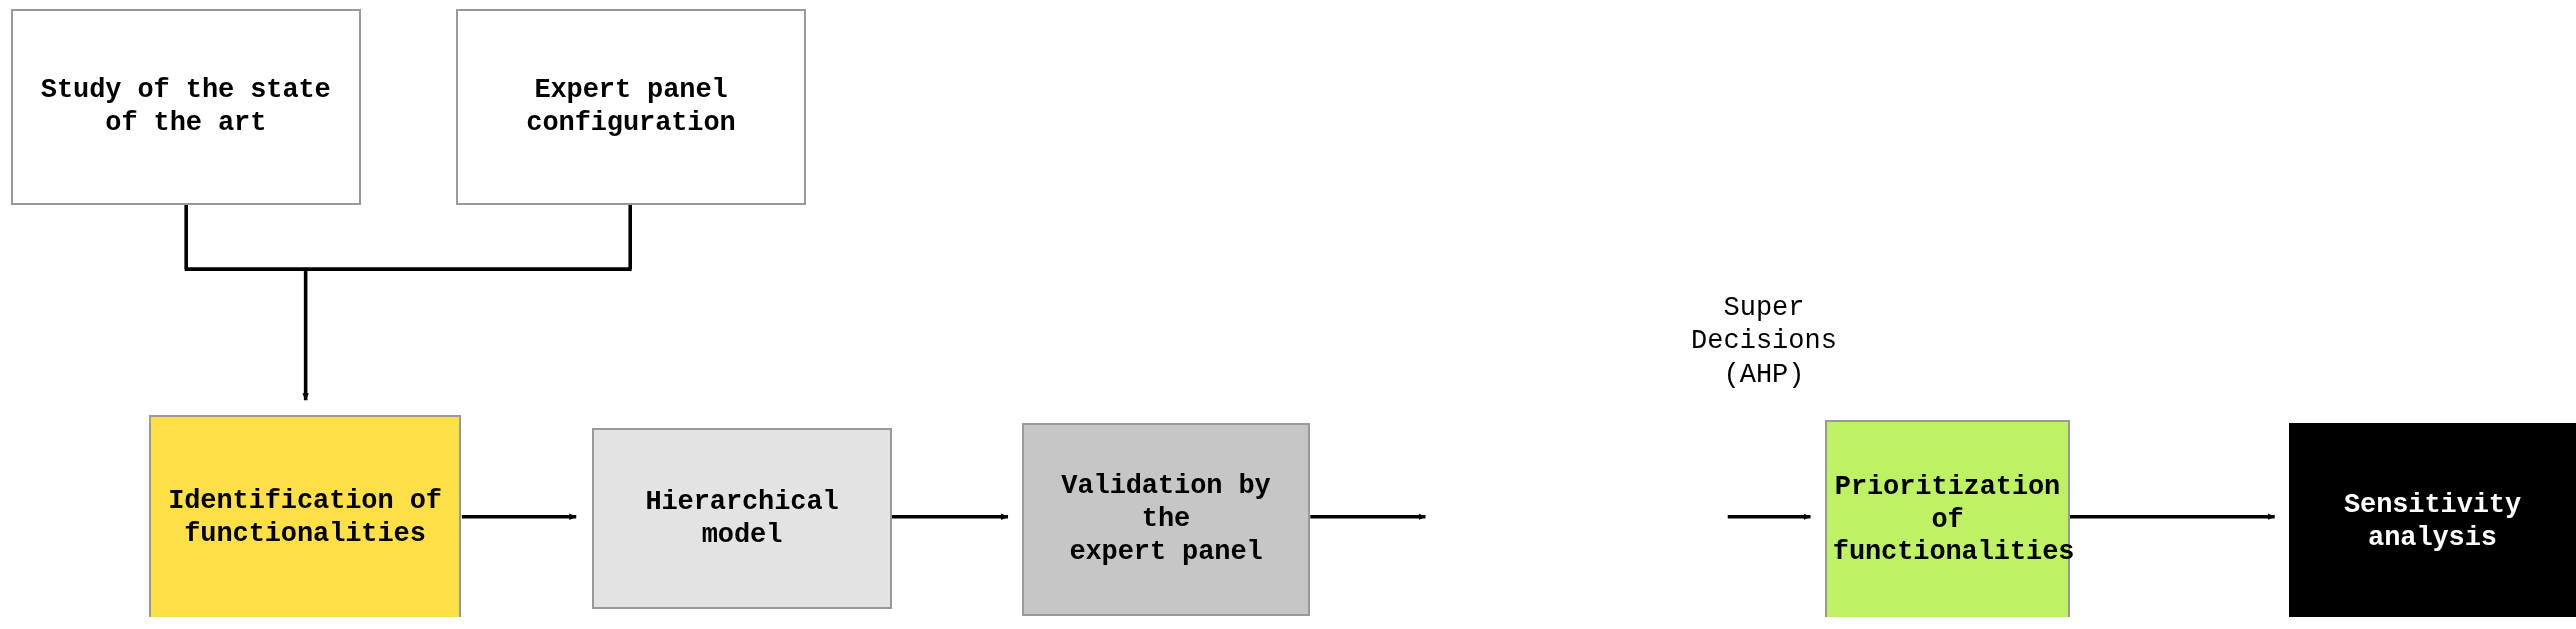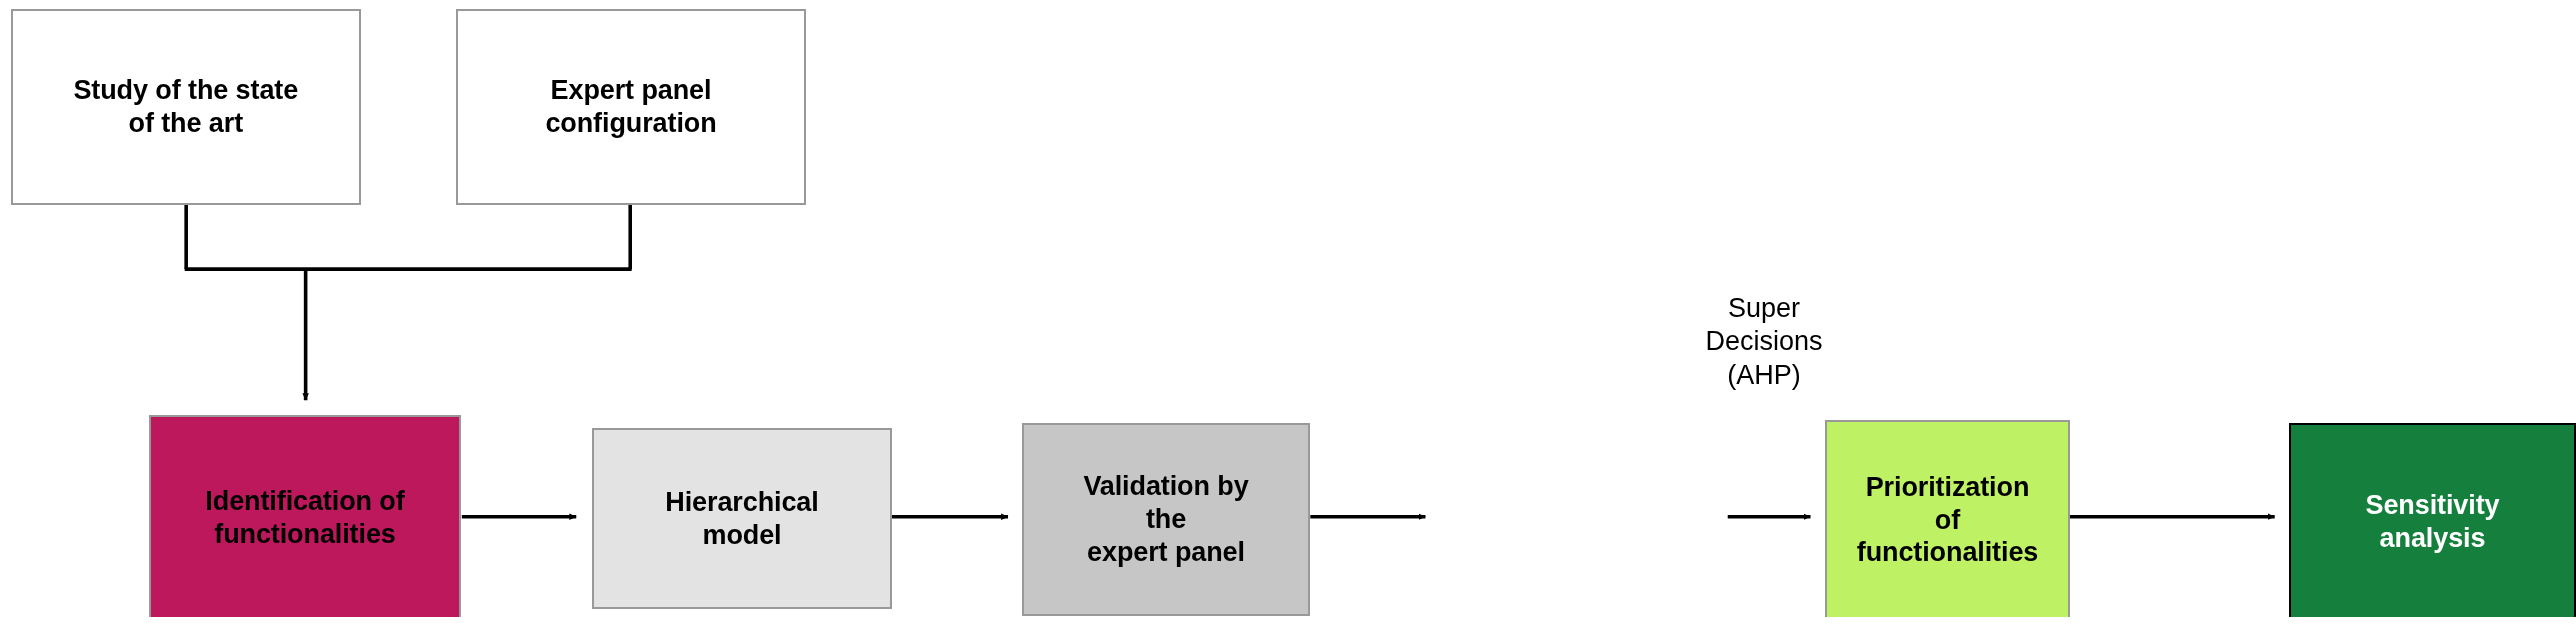--- a/index.html
+++ b/index.html
@@ -5,21 +5,21 @@
   html, body {
     margin: 0;
     padding: 0;
     background: #ffffff;
   }
   #canvas {
     position: relative;
     width: 2576px;
     height: 617px;
     background: #ffffff;
-    font-family: Liberation Sans, sans-serif;
+    font-family: Liberation Mono, monospace;
     overflow: hidden;
   }
   .node {
     position: absolute;
     box-sizing: border-box;
     display: flex;
     align-items: center;
     justify-content: center;
     text-align: center;
     font-weight: bold;
@@ -28,25 +28,25 @@
     color: #000000;
     border: 2.2px solid #999999;
     letter-spacing: -0.1px;
     padding: 2.9px 5.8px;
   }
   .node .label {
     display: block;
     width: 100%;
   }
   .node.white   { background: #ffffff; }
-  .node.offwhite{ background: #be185d; }
+  .node.offwhite{ background: #fde047; }
   .node.light   { background: #e3e3e3; }
   .node.mid     { background: #c6c6c6; }
   .node.dark    { background: #bef264; }
-  .node.black   { background: #15803d; color: #ffffff; border-color: #000000; }
+  .node.black   { background: #000000; color: #ffffff; border-color: #000000; }
 
   .annot {
     position: absolute;
     font-weight: normal;
     font-size: 27px;
     line-height: 1.24;
     color: #000000;
     text-align: center;
     white-space: pre-line;
   }

